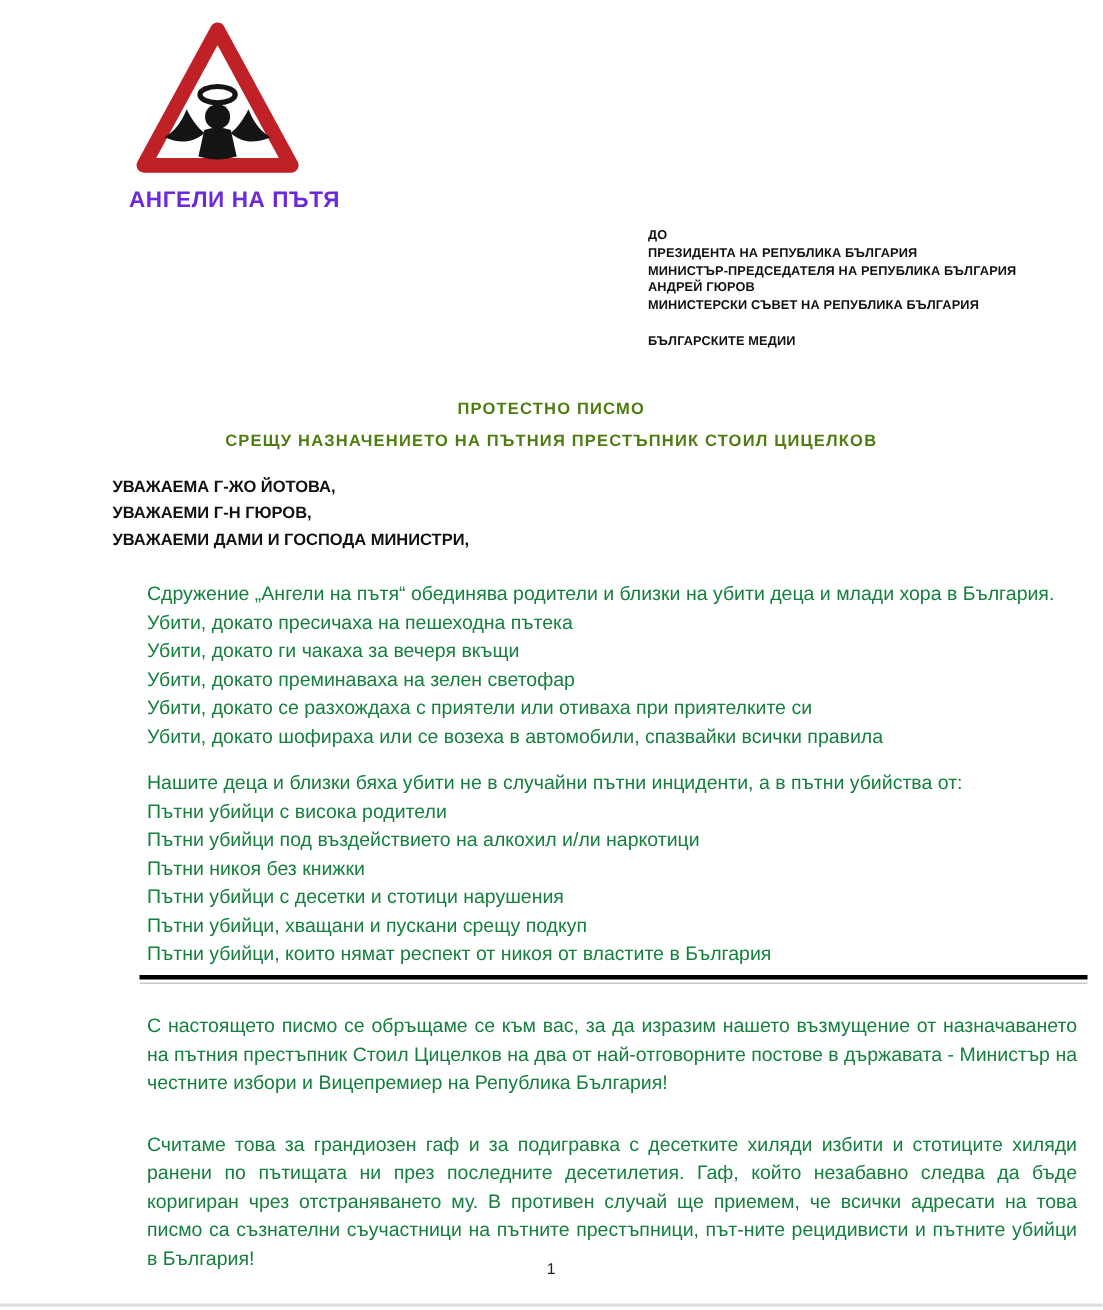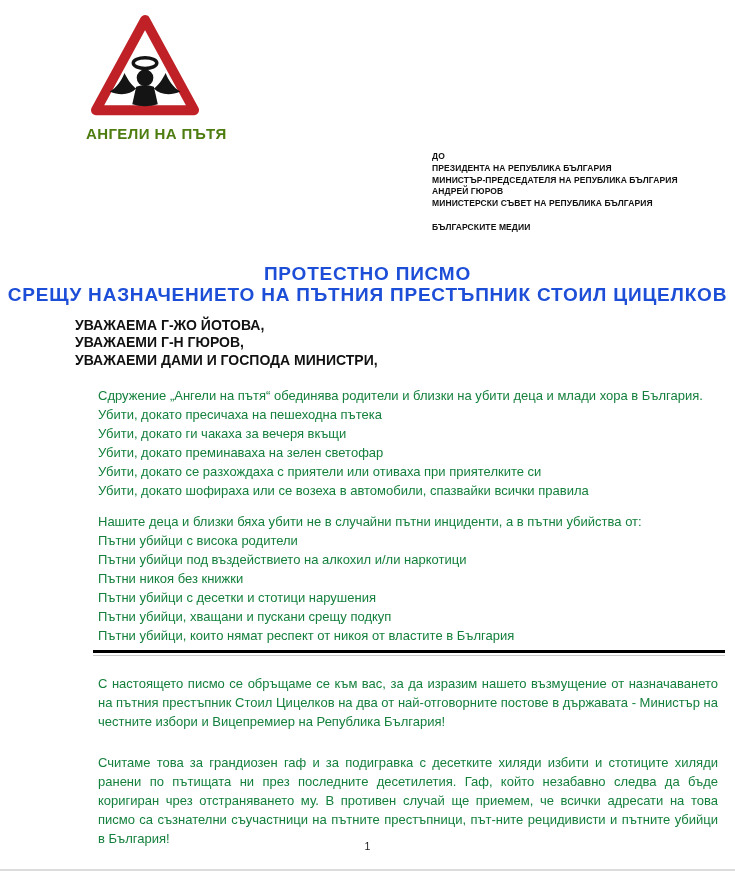--- a/index.html
+++ b/index.html
@@ -11,43 +11,43 @@
     overflow: hidden;
   }
   .page { position: absolute; inset: 0; background: #ffffff; }
 
   
   .logo { position: absolute; left: 86px; top: 12px; width: 140px; }
   .logo svg { display: block; margin-left: 2px; }
   .logo-text {
     margin-top: 3px;
     font-size: 15px; font-weight: 600; letter-spacing: 0.4px;
-    color: #4d7c0f; white-space: nowrap;
+    color: #6d28d9; white-space: nowrap;
   }
 
   
   .recipients {
     position: absolute; left: 432px; top: 151px;
     font-size: 8.5px; font-weight: bold; line-height: 11.8px;
     letter-spacing: 0.1px; color: #111;
   }
   .recipients .media-line { margin-top: 12px; }
 
   
   .title {
     position: absolute; left: 0; right: 0; top: 263px;
     text-align: center; font-weight: bold;
-    font-size: 19px; line-height: 21px; letter-spacing: 0.8px;
-    color: #1d4ed8;
+    font-size: 11px; line-height: 21px; letter-spacing: 0.8px;
+    color: #4d7c0f;
   }
 
   
   .salutation {
     position: absolute; left: 75px; top: 317px;
-    font-size: 14px; font-weight: bold; line-height: 17.3px;
+    font-size: 11px; font-weight: bold; line-height: 17.3px;
     color: #111;
   }
 
   
   .content {
     position: absolute; left: 70px; top: 386px; width: 620px;
     font-size: 13px; line-height: 19px; color: #15803d; margin-left: 28px;
   }
   .content p { margin: 0; }
   .just { text-align: justify; }

